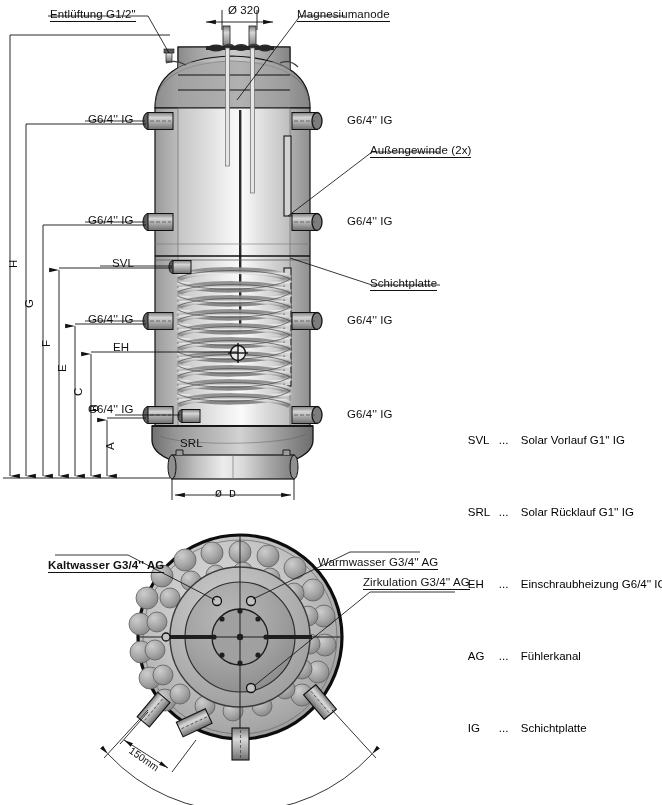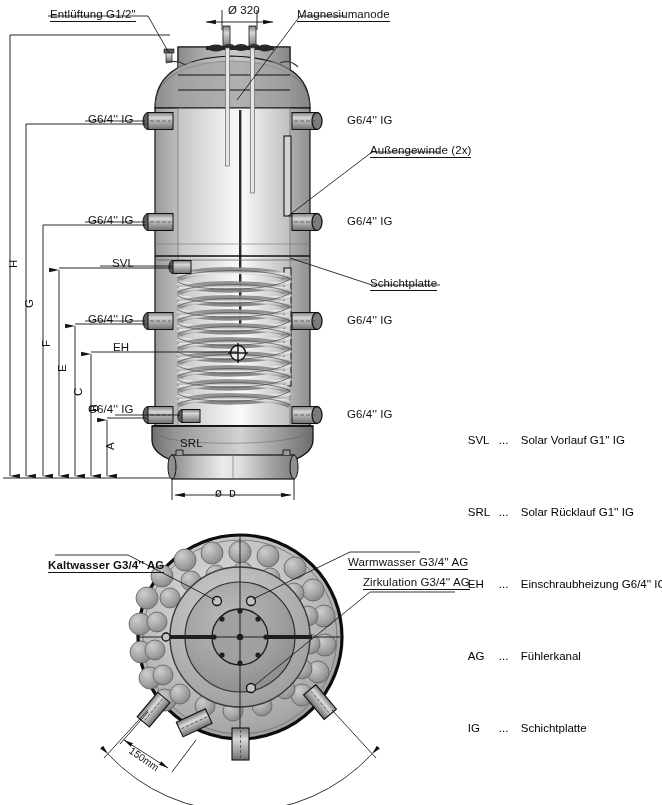--- a/index.html
+++ b/index.html
@@ -511,19 +511,19 @@
   </span>
   <span class="row">
     <span class="k">AG</span><span class="d">...</span><span>Fühlerkanal</span>
   </span>
   <span class="row">
     <span class="k">IG</span><span class="d">...</span><span>Schichtplatte</span>
   </span>
 </div>
 
 <div class="lbl u" style="left:48px;top:559px;font-weight:bold;">Kaltwasser G3/4'' AG</div>
-<div class="lbl u" style="left:318px;top:556px;margin-left:30px;">Warmwasser G3/4'' AG</div>
+<div class="lbl u" style="left:318px;top:556px;">Warmwasser G3/4'' AG</div>
 <div class="lbl u" style="left:363px;top:576px;text-align:center;">Zirkulation G3/4'' AG</div>
 
 <div class="lbl small" style="left:134px;top:744px;transform:rotate(35deg);transform-origin:left top;">150mm</div>
 <div class="lbl" style="left:224px;top:822px;">100°</div>
 
 </div>
 
 </body></html>

